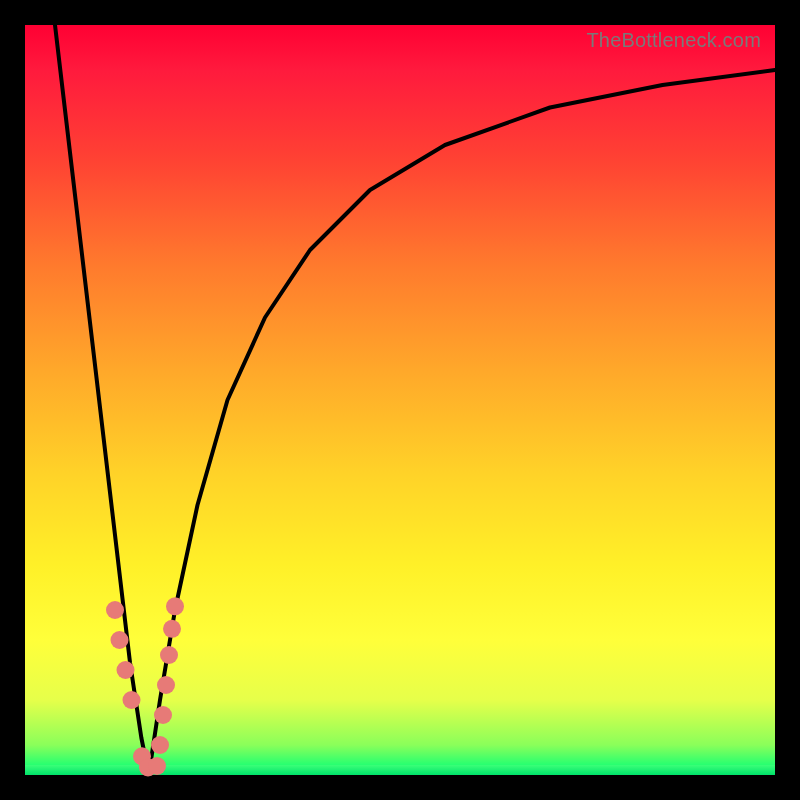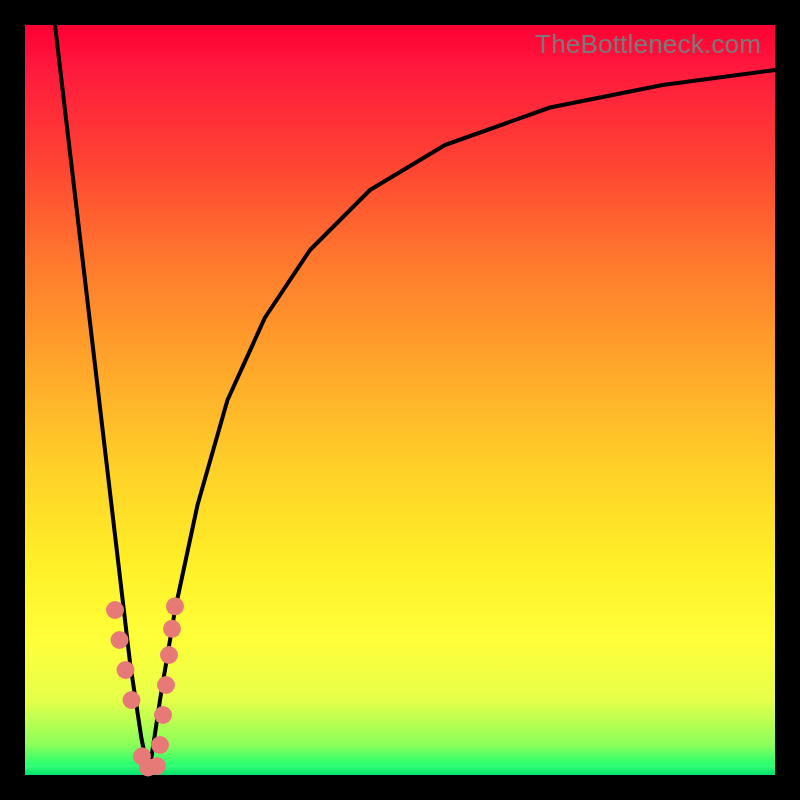--- a/index.html
+++ b/index.html
@@ -49,21 +49,21 @@
     bottom: 0;
     width: 100%;
     height: 10px;
     background: linear-gradient(to bottom, #3aff78 0%, #00e26a 100%);
   }
   .watermark {
     position: absolute;
     top: 4px;
     right: 14px;
     color: #7a7a7a;
-    font-size: 26px;
+    font-size: 20px;
     font-weight: 500;
     letter-spacing: 0.2px;
     user-select: none;
   }
   svg.curves {
     position: absolute;
     left: 0;
     top: 0;
     width: 750px;
     height: 750px;

